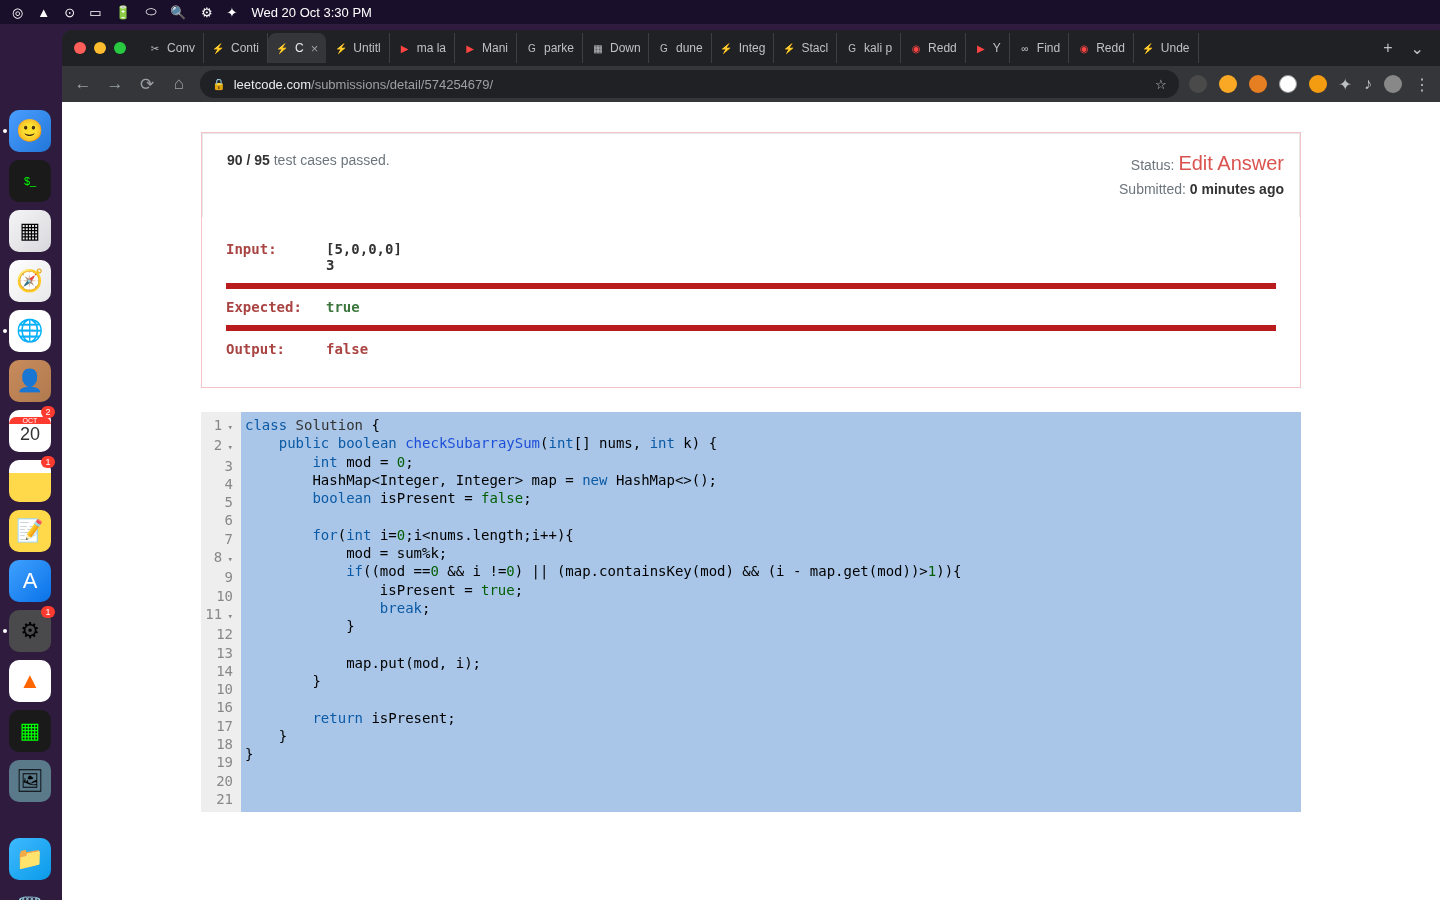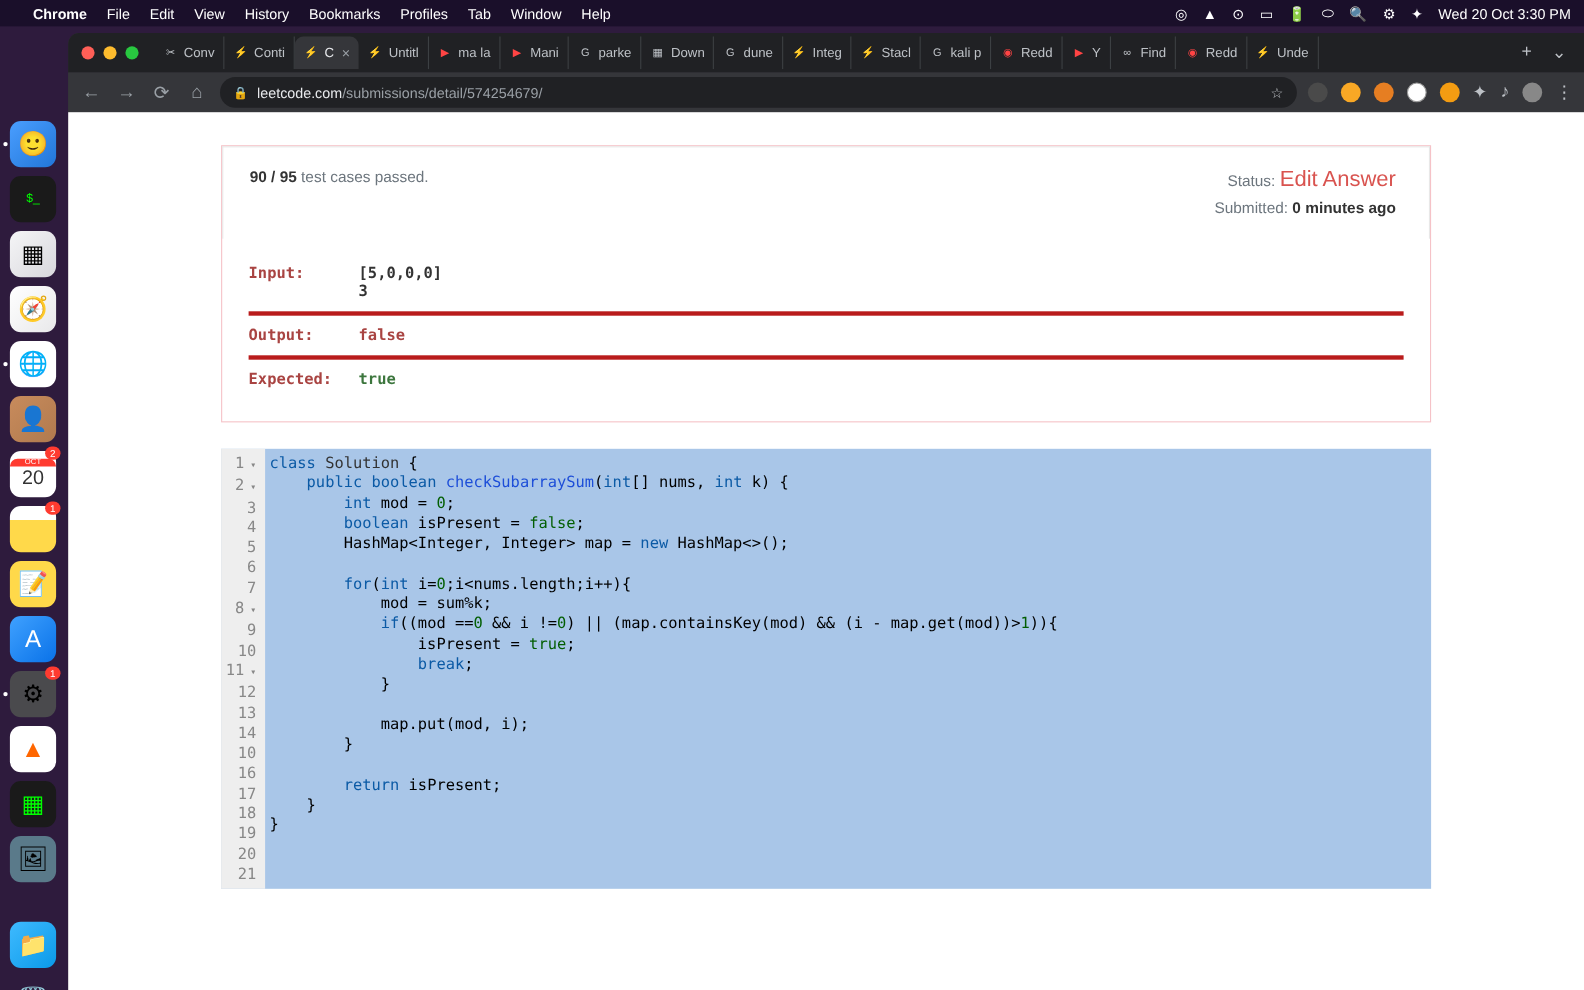--- a/index.html
+++ b/index.html
@@ -180,21 +180,21 @@
   overflow-y: auto;
 }
 .content {
   max-width: 1100px;
   margin: 0 auto;
   padding: 30px 0 0 0;
 }
 .status-row {
   display: flex;
   justify-content: space-between;
-  padding: 0 30px 20px 24px;
+  padding: 0 15px 20px 24px;
   border: 1px solid #e8e8e8;
   border-bottom: none;
   padding-top: 18px;
 }
 .test-cases { font-size: 14px; color: #6c757d; }
 .test-cases b { color: #333; font-weight: 600; }
 .status-block { text-align: right; }
 .status-line { font-size: 14px; color: #6c757d; }
 .status-value { color: #d9534f; font-size: 20px; font-weight: 500; margin-left: 4px; }
 .submitted-line { font-size: 14px; color: #6c757d; margin-top: 6px; }
@@ -202,21 +202,21 @@
 
 .fail-box {
   border: 1px solid #f5c2c7;
   background: #fff;
   margin-bottom: 24px;
 }
 .fail-inner { padding: 14px 24px 20px 24px; }
 .fail-row {
   display: flex;
   padding: 10px 0;
-  border-bottom: 4px solid #b91c1c;
+  border-bottom: 6px solid #b91c1c;
   font-family: "Menlo", "Monaco", monospace;
   font-size: 14px;
 }
 .fail-row:last-child { border-bottom: none; }
 .fail-label { width: 100px; color: #a94442; font-weight: 600; }
 .fail-val { white-space: pre; }
 .fail-val.output { color: #a94442; font-weight: 600; }
 .fail-val.expected { color: #3c763d; font-weight: 600; }
 .fail-val.input { color: #333; font-weight: 600; }
 
@@ -266,33 +266,20 @@
 .type { color: #0b5aa5; }
 .num { color: #025e02; }
 .bool { color: #025e02; }
 .ident { color: #333; }
 .method { color: #1d4ed8; text-align: center; }
 </style>
 </head>
 <body>
 
 <div class="menubar">
-  <div class="menubar-left">
-    <span class="apple"></span>
-    <span class="appname">Chrome</span>
-    <span>File</span>
-    <span>Edit</span>
-    <span>View</span>
-    <span>History</span>
-    <span>Bookmarks</span>
-    <span>Profiles</span>
-    <span>Tab</span>
-    <span>Window</span>
-    <span>Help</span>
-  </div>
   <div class="menubar-right">
     <span>◎</span>
     <span>▲</span>
     <span>⊙</span>
     <span>▭</span>
     <span>🔋</span>
     <span>⬭</span>
     <span>🔍</span>
     <span>⚙</span>
     <span>✦</span>
@@ -447,26 +434,26 @@
             </div>
           </div>
         </div>
         <div class="fail-inner">
           <div class="fail-row">
             <div class="fail-label">Input:</div>
             <div class="fail-val input">[5,0,0,0]
 3</div>
           </div>
           <div class="fail-row">
+            <div class="fail-label">Expected:</div>
+            <div class="fail-val expected">true</div>
+          </div>
+          <div class="fail-row">
             <div class="fail-label">Output:</div>
             <div class="fail-val output">false</div>
-          </div>
-          <div class="fail-row">
-            <div class="fail-label">Expected:</div>
-            <div class="fail-val expected">true</div>
           </div>
         </div>
       </div>
 
 
       <div class="code-block">
         <div class="gutter" id="gutter">
             <span class="ln fold">1</span>
             <span class="ln fold">2</span>
             <span class="ln">3</span>
@@ -486,22 +473,22 @@
             <span class="ln">17</span>
             <span class="ln">18</span>
             <span class="ln">19</span>
             <span class="ln">20</span>
             <span class="ln">21</span>
           </div>
         <div class="code-lines">
 <span class="line"><span class="kw">class</span> <span class="ident">Solution</span> {</span>
 <span class="line">    <span class="kw">public</span> <span class="type">boolean</span> <span class="method">checkSubarraySum</span>(<span class="type">int</span>[] nums, <span class="type">int</span> k) {</span>
 <span class="line">        <span class="type">int</span> mod = <span class="num">0</span>;</span>
+<span class="line">        HashMap&lt;Integer, Integer&gt; map = <span class="kw">new</span> HashMap&lt;&gt;();</span>
 <span class="line">        <span class="type">boolean</span> isPresent = <span class="bool">false</span>;</span>
-<span class="line">        HashMap&lt;Integer, Integer&gt; map = <span class="kw">new</span> HashMap&lt;&gt;();</span>
 <span class="line"></span>
 <span class="line">        <span class="kw">for</span>(<span class="type">int</span> i=<span class="num">0</span>;i&lt;nums.length;i++){</span>
 <span class="line">            mod = sum%k;</span>
 <span class="line">            <span class="kw">if</span>((mod ==<span class="num">0</span> &amp;&amp; i !=<span class="num">0</span>) || (map.containsKey(mod) &amp;&amp; (i - map.get(mod))&gt;<span class="num">1</span>)){</span>
 <span class="line">                isPresent = <span class="bool">true</span>;</span>
 <span class="line">                <span class="kw">break</span>;</span>
 <span class="line">            }</span>
 <span class="line"></span>
 <span class="line">            map.put(mod, i);</span>
 <span class="line">        }</span>

